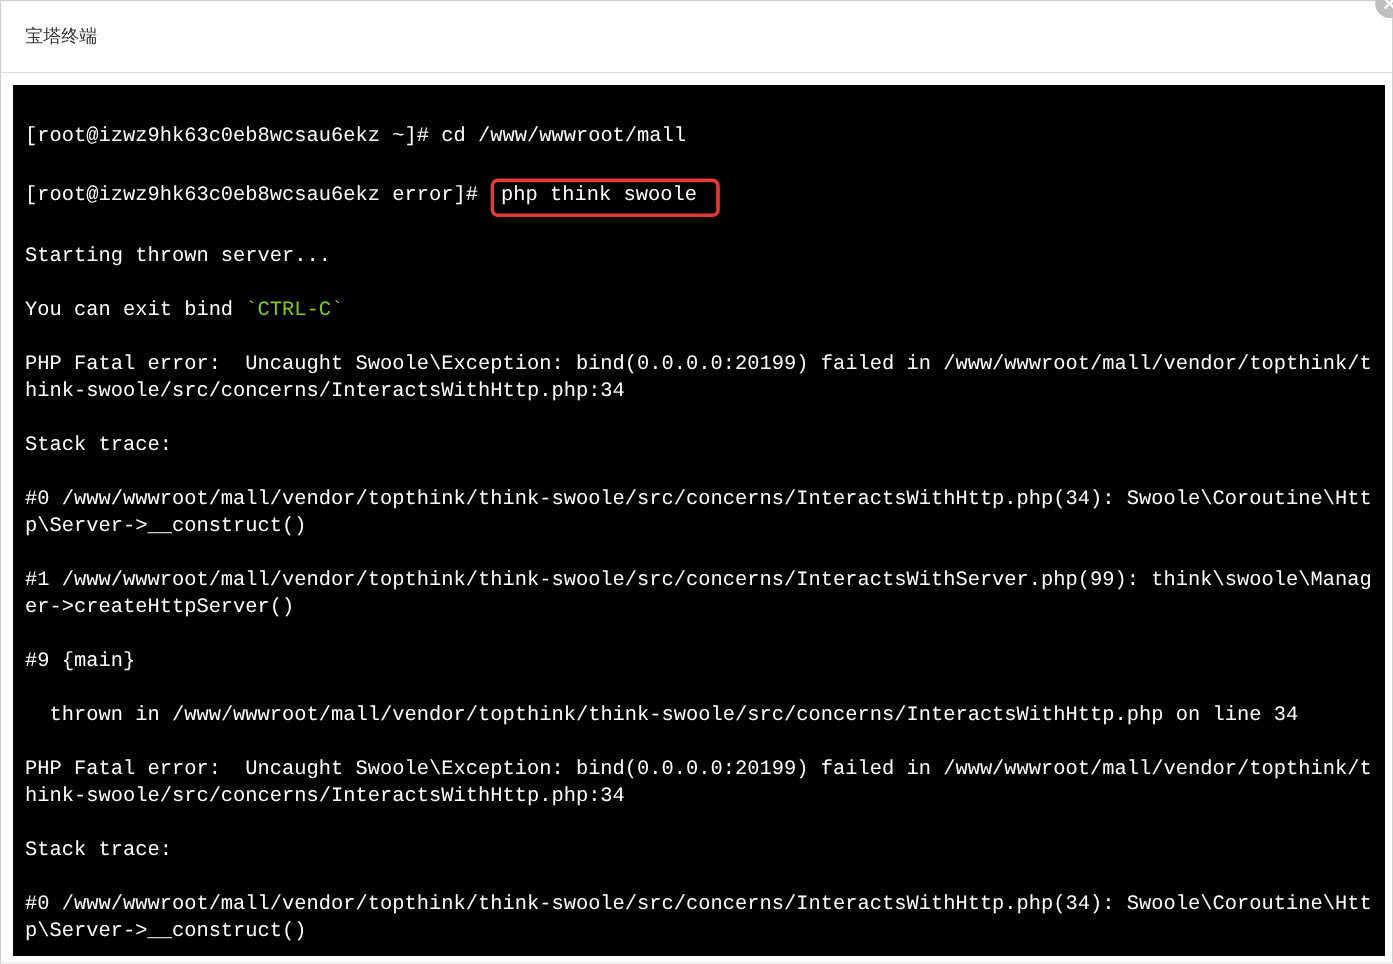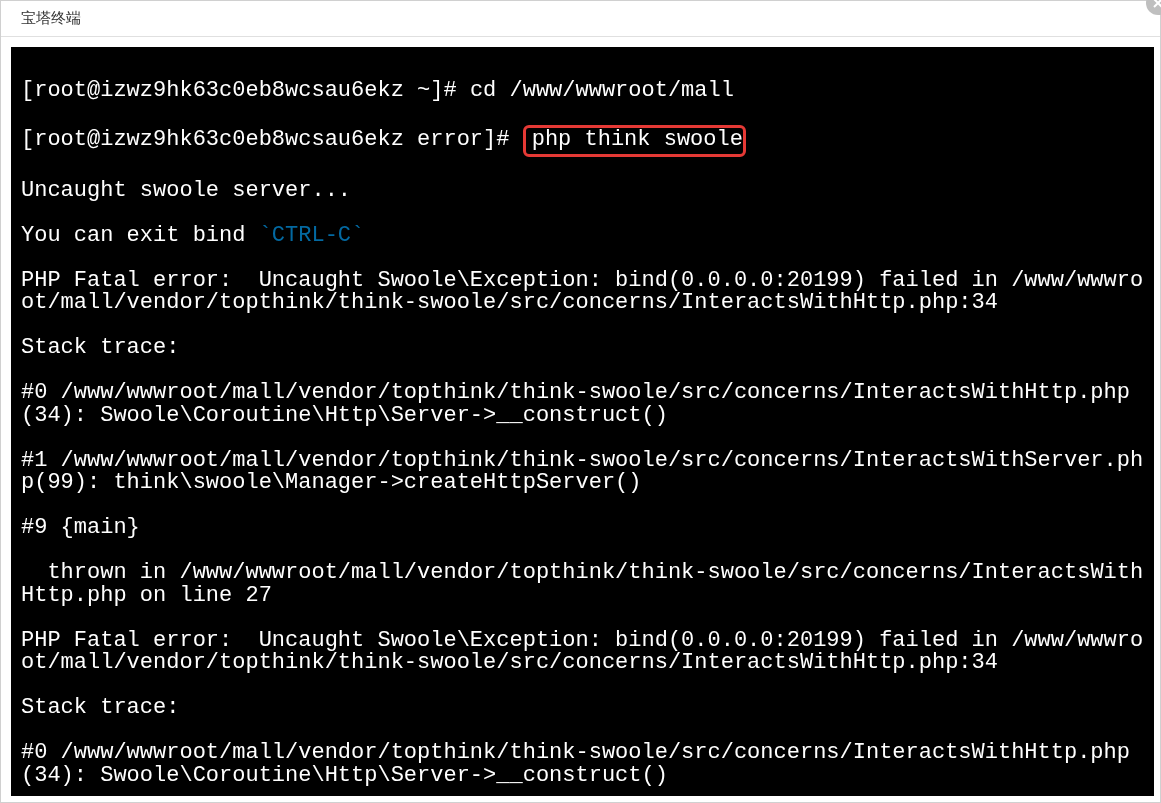--- a/index.html
+++ b/index.html
@@ -13,21 +13,21 @@
   }
   .window {
     width: 1161px;
     height: 803px;
     border: 1px solid #d0d0d0;
     background: #fff;
     display: flex;
     flex-direction: column;
   }
   .titlebar {
-    height: 36px;
+    height: 60px;
     padding: 0 20px;
     display: flex;
     align-items: center;
     border-bottom: 1px solid #e0e0e0;
     font-size: 15px;
     color: #333;
     position: relative;
   }
   .close-btn {
     position: absolute;
@@ -49,21 +49,21 @@
     padding: 10px 6px 6px 10px;
     background: #fff;
     display: flex;
     overflow: hidden;
   }
   .terminal {
     flex: 1;
     background: #000;
     color: #fff;
     font-family: "Courier New", Consolas, monospace;
-    font-size: 22px;
+    font-size: 17px;
     line-height: 22.5px;
     padding: 10px 8px 10px 10px;
     overflow-y: scroll;
     white-space: pre-wrap;
     word-break: break-all;
   }
   .terminal::-webkit-scrollbar {
     width: 16px;
   }
   .terminal::-webkit-scrollbar-track {
@@ -72,52 +72,52 @@
   .terminal::-webkit-scrollbar-thumb {
     background: #c0c0c0;
     border: 2px solid #f0f0f0;
     border-radius: 8px;
   }
   .prompt { color: #fff; }
   .cmd { color: #fff; }
   .hl {
     border: 3px solid #e53935;
     border-radius: 6px;
-    padding: 1px 0 3px 6px;
+    padding: 1px 16px 3px 6px;
     display: inline-block;
   }
-  .ctrlc { color: #0369a1; }
+  .ctrlc { color: #84cc16; }
   .line { display: block; }
 </style>
 </head>
 <body>
 
 <div class="window">
 
   <div class="titlebar">
     <span>宝塔终端</span>
     <div class="close-btn">
       <svg width="10" height="10" viewBox="0 0 10 10">
           <path d="M1 1 L9 9 M9 1 L1 9" stroke="#fff" stroke-width="2"></path>
         </svg>
     </div>
   </div>
 
   <div class="terminal-wrap">
     <div class="terminal">
 <span class="line"><span class="prompt">[root@izwz9hk63c0eb8wcsau6ekz ~]# </span><span class="cmd">cd /www/wwwroot/mall</span></span>
 <span class="line"><span class="prompt">[root@izwz9hk63c0eb8wcsau6ekz error]# </span><span class="hl">php think swoole</span></span>
-<span class="line">Uncaught swoole server...</span>
+<span class="line">Starting thrown server...</span>
 <span class="line"><span>You can exit bind </span><span class="ctrlc">`CTRL-C`</span></span>
 <span class="line">PHP Fatal error:  Uncaught Swoole\Exception: bind(0.0.0.0:20199) failed in /www/wwwroot/mall/vendor/topthink/think-swoole/src/concerns/InteractsWithHttp.php:34</span>
 <span class="line">Stack trace:</span>
 <span class="line">#0 /www/wwwroot/mall/vendor/topthink/think-swoole/src/concerns/InteractsWithHttp.php(34): Swoole\Coroutine\Http\Server-&gt;__construct()</span>
 <span class="line">#1 /www/wwwroot/mall/vendor/topthink/think-swoole/src/concerns/InteractsWithServer.php(99): think\swoole\Manager-&gt;createHttpServer()</span>
 <span class="line">#9 {main}</span>
-<span class="line">  thrown in /www/wwwroot/mall/vendor/topthink/think-swoole/src/concerns/InteractsWithHttp.php on line 27</span>
+<span class="line">  thrown in /www/wwwroot/mall/vendor/topthink/think-swoole/src/concerns/InteractsWithHttp.php on line 34</span>
 <span class="line">PHP Fatal error:  Uncaught Swoole\Exception: bind(0.0.0.0:20199) failed in /www/wwwroot/mall/vendor/topthink/think-swoole/src/concerns/InteractsWithHttp.php:34</span>
 <span class="line">Stack trace:</span>
 <span class="line">#0 /www/wwwroot/mall/vendor/topthink/think-swoole/src/concerns/InteractsWithHttp.php(34): Swoole\Coroutine\Http\Server-&gt;__construct()</span>
 <span class="line">#1 /www/wwwroot/mall/vendor/topthink/think-swoole/src/concerns/InteractsWithServer.php(99): think\swoole\Manager-&gt;createHttpServer()</span>
 
 
 
 
 
 

